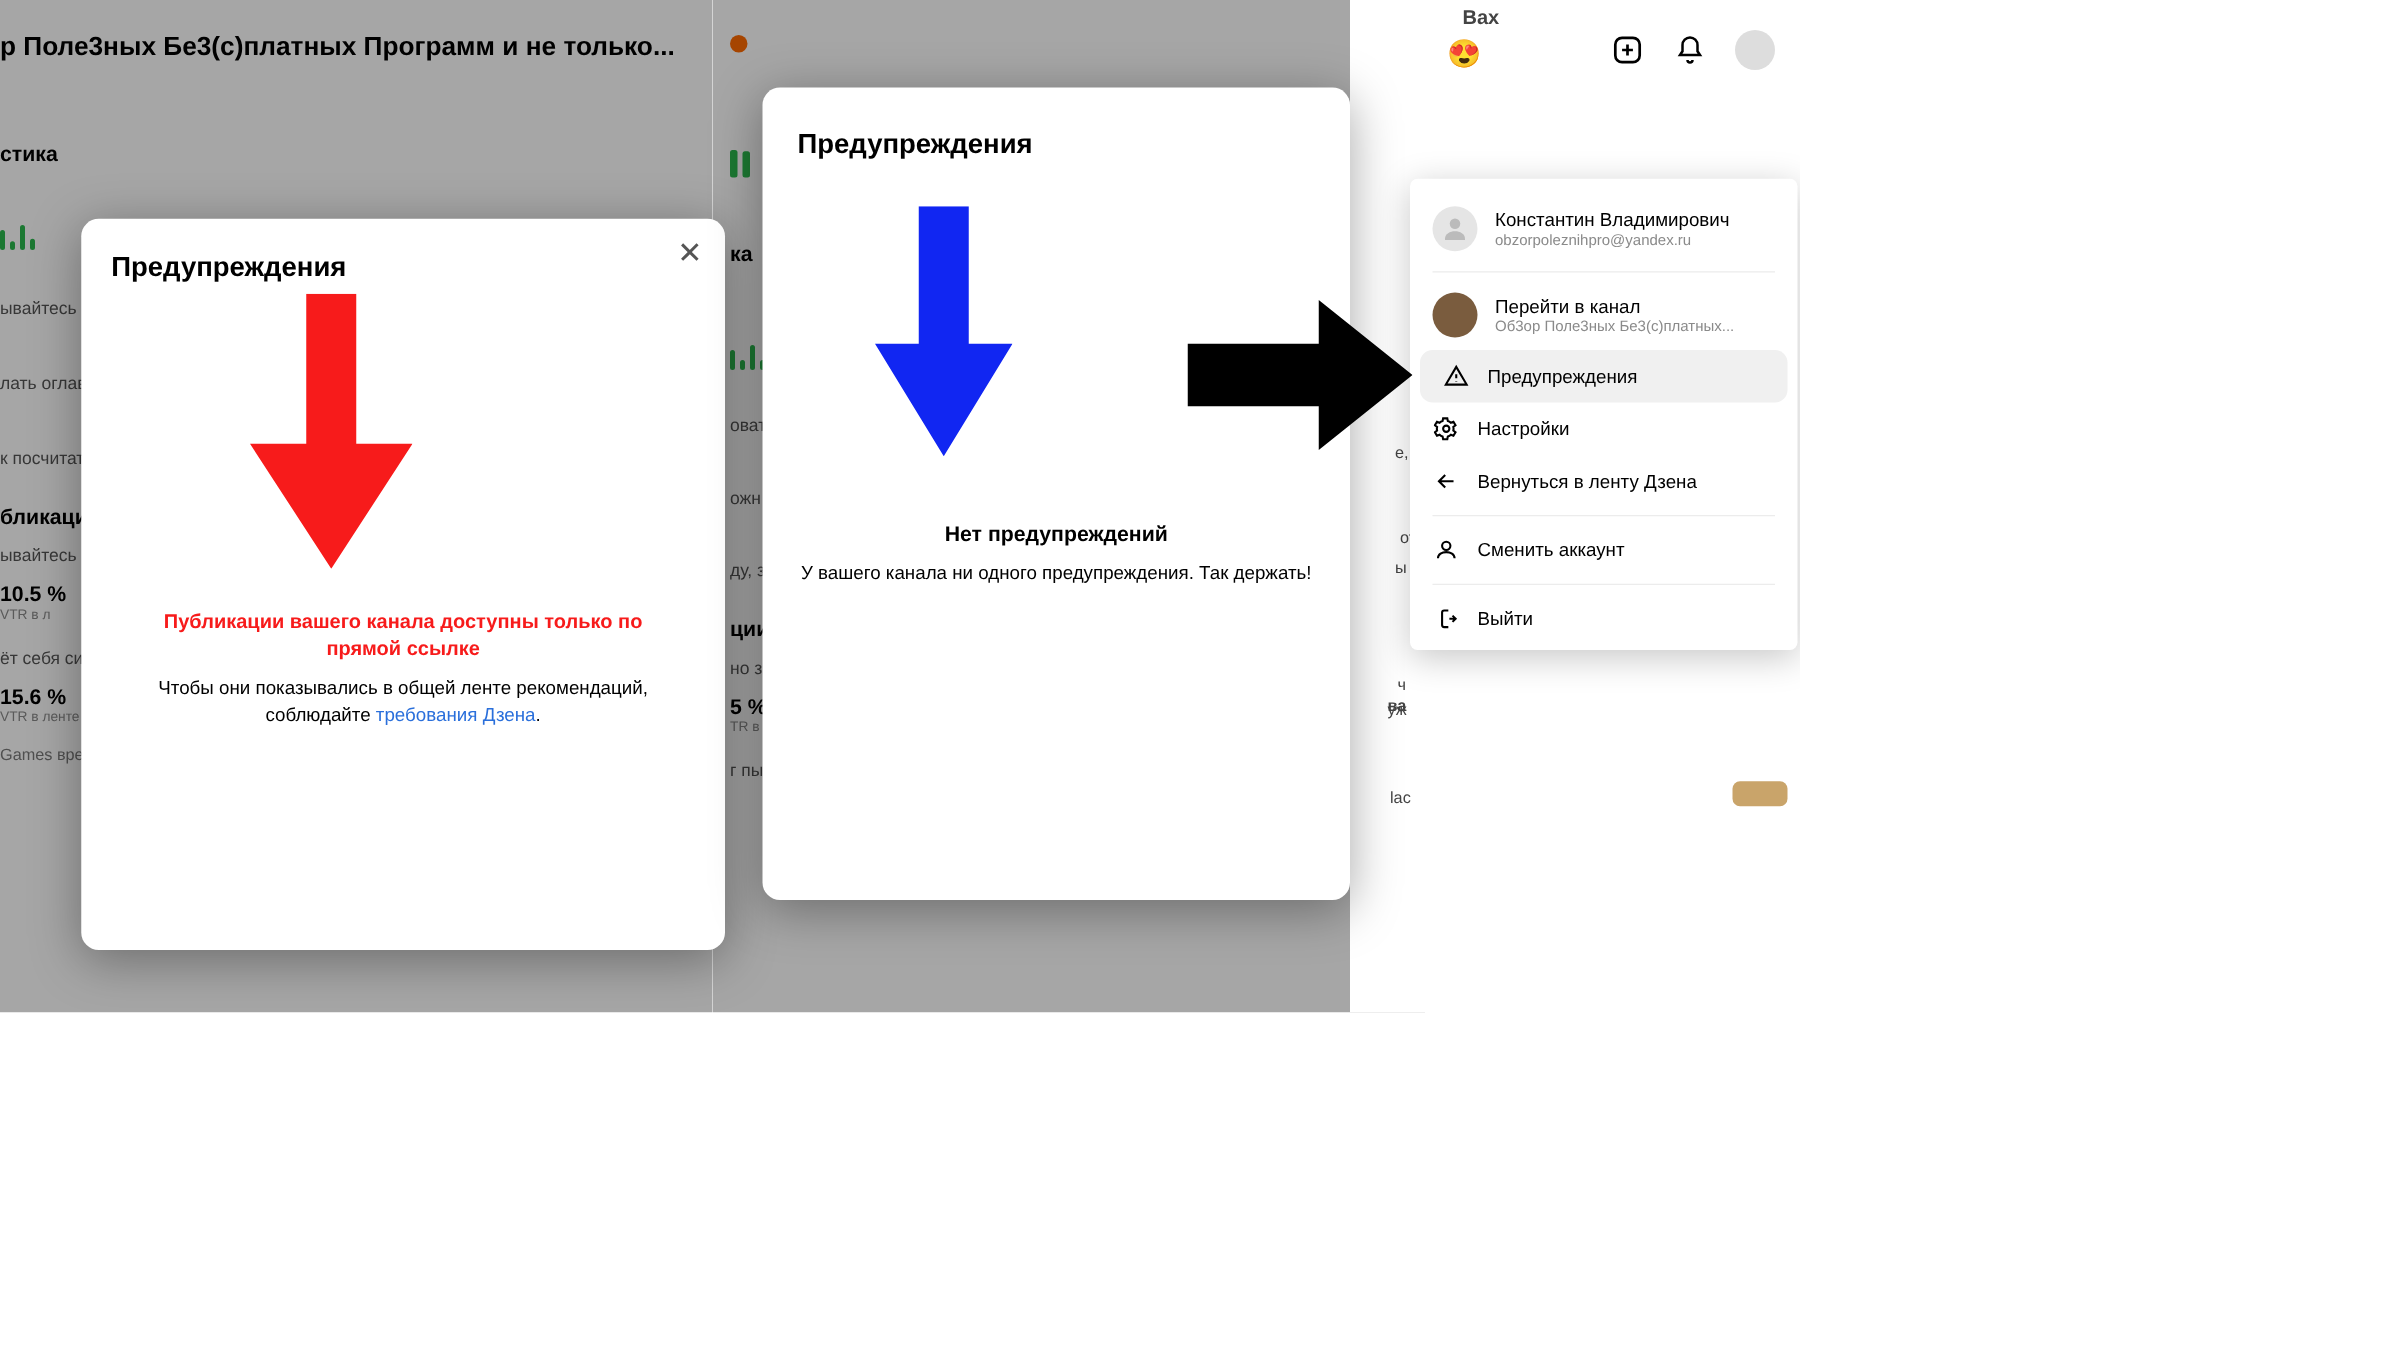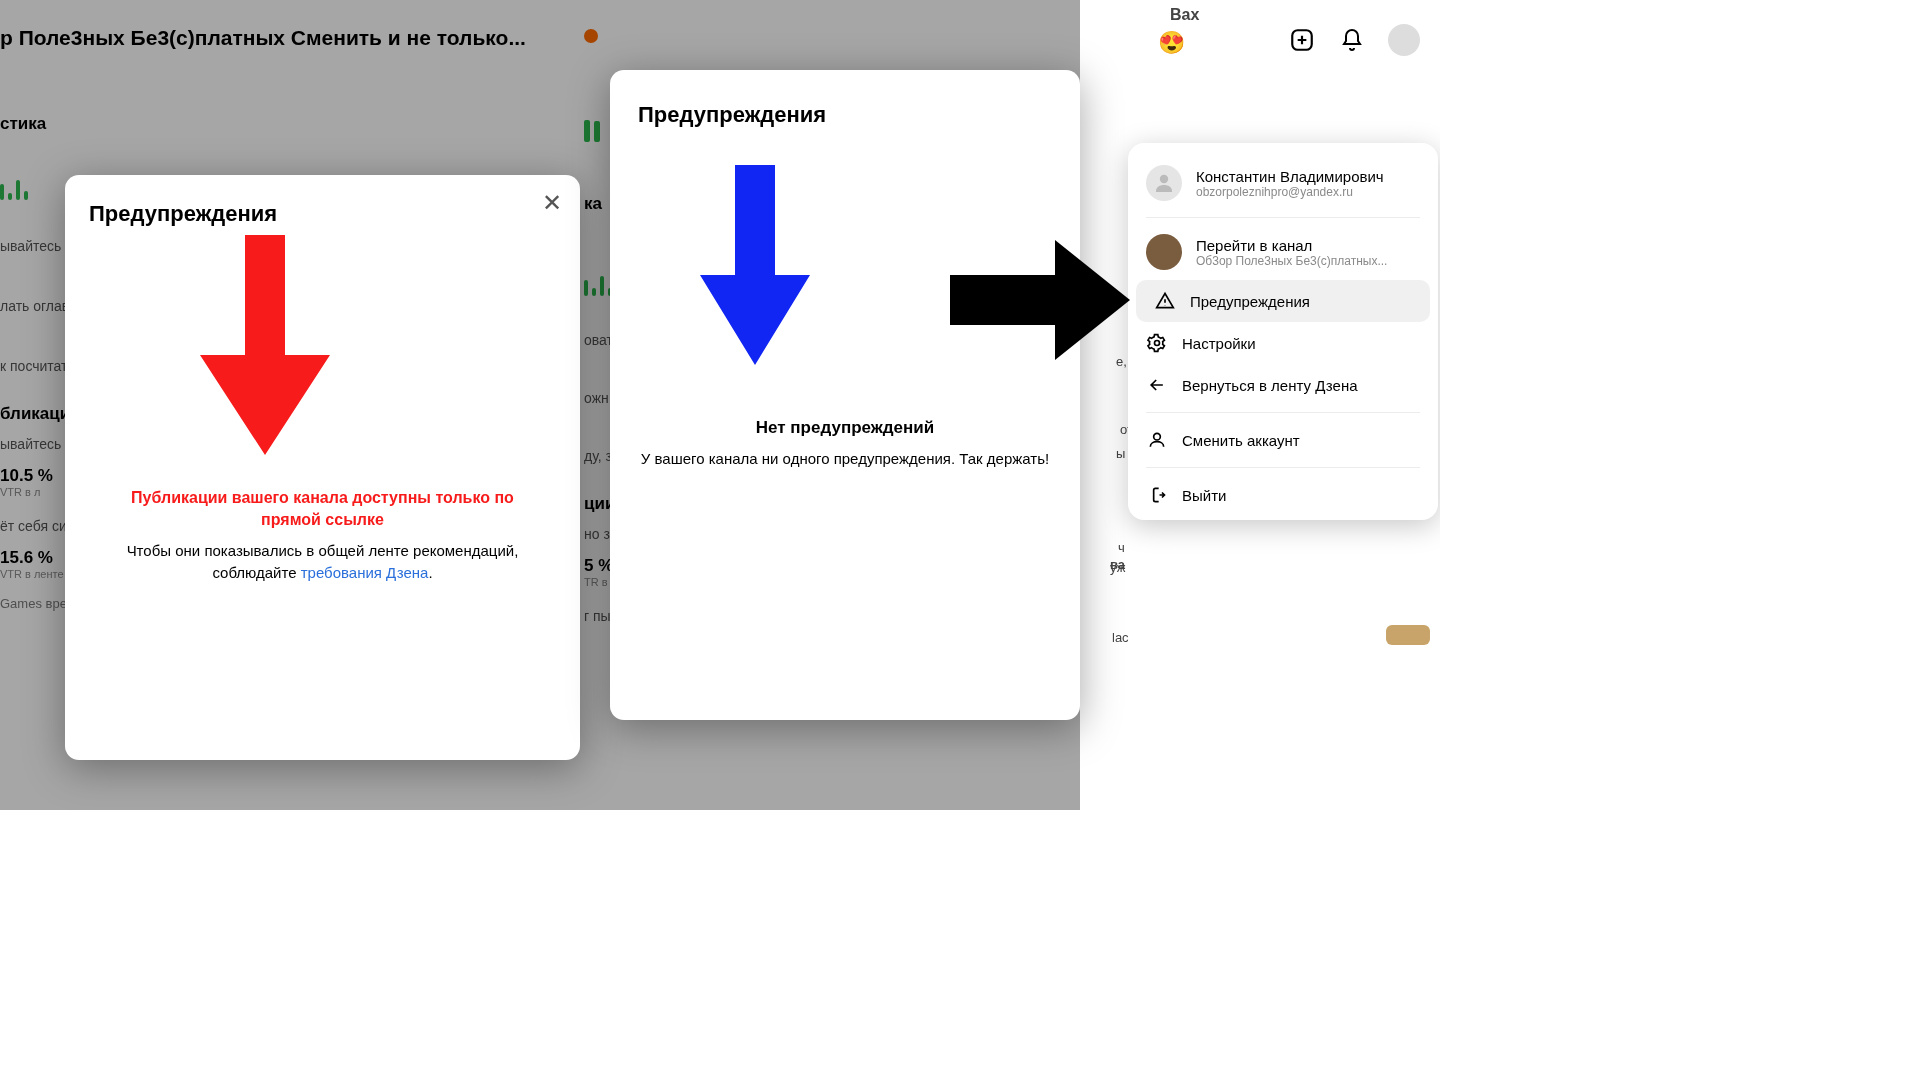--- a/index.html
+++ b/index.html
@@ -170,21 +170,21 @@
     font-size: 13px;
     color: #444;
   }
 
   
   .menu {
     position: absolute;
     left: 1128px; top: 143px;
     width: 310px;
     background: #fff;
-    border-radius: 16px;
+    border-radius: 6px;
     box-shadow: 0 6px 28px rgba(0,0,0,0.22);
     z-index: 20;
     padding: 12px 0 4px 0;
   }
   .menu-row {
     display: flex;
     align-items: center;
     gap: 14px;
     padding: 10px 18px;
     cursor: pointer;
@@ -227,21 +227,21 @@
   .arrow {
     position: absolute;
     z-index: 30;
   }
 
 </style>
 </head>
 <body>
 
 <div class="bg-left">
-  <div class="channel-title">р Поле3ных Бе3(с)платных Сменить и не только...</div>
+  <div class="channel-title">р Поле3ных Бе3(с)платных Программ и не только...</div>
   <div class="section-label" style="padding-left:0px; margin-top:32px;">стика</div>
   <div class="bars" style="padding-left:0; margin-top:24px;">
       <span></span>
       <span style="height:7px"></span>
       <span style="height:20px"></span>
       <span style="height:9px"></span>
     </div>
   <div class="row-text" style="margin-top:32px;">ывайтесь на</div>
   <div class="row-text" style="margin-top:32px;">лать оглавл</div>
   <div class="row-text" style="margin-top:32px;">к посчитать</div>

